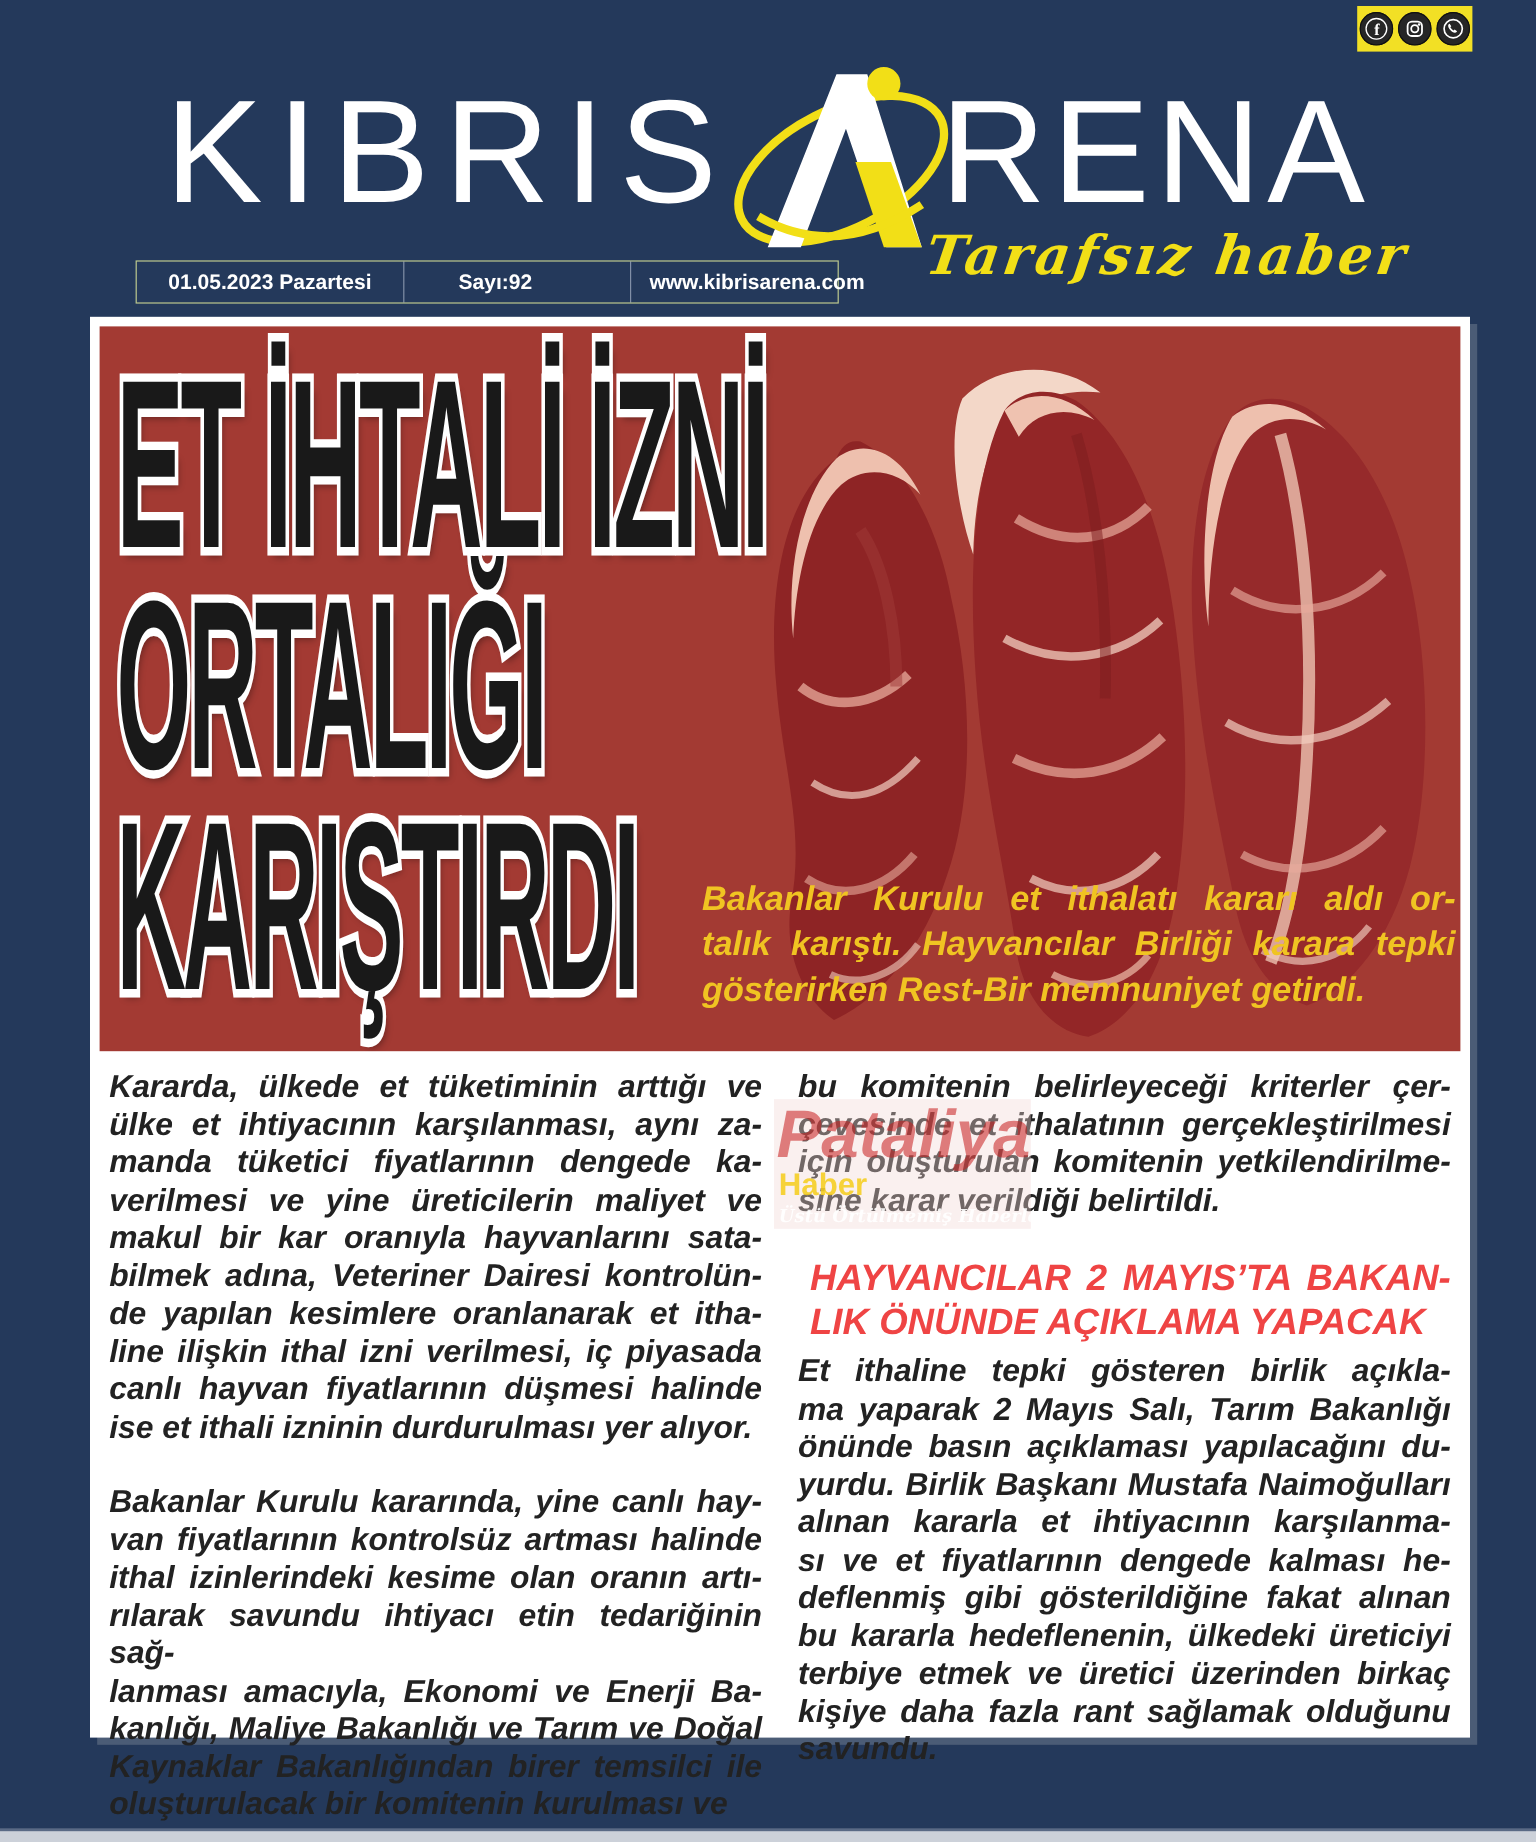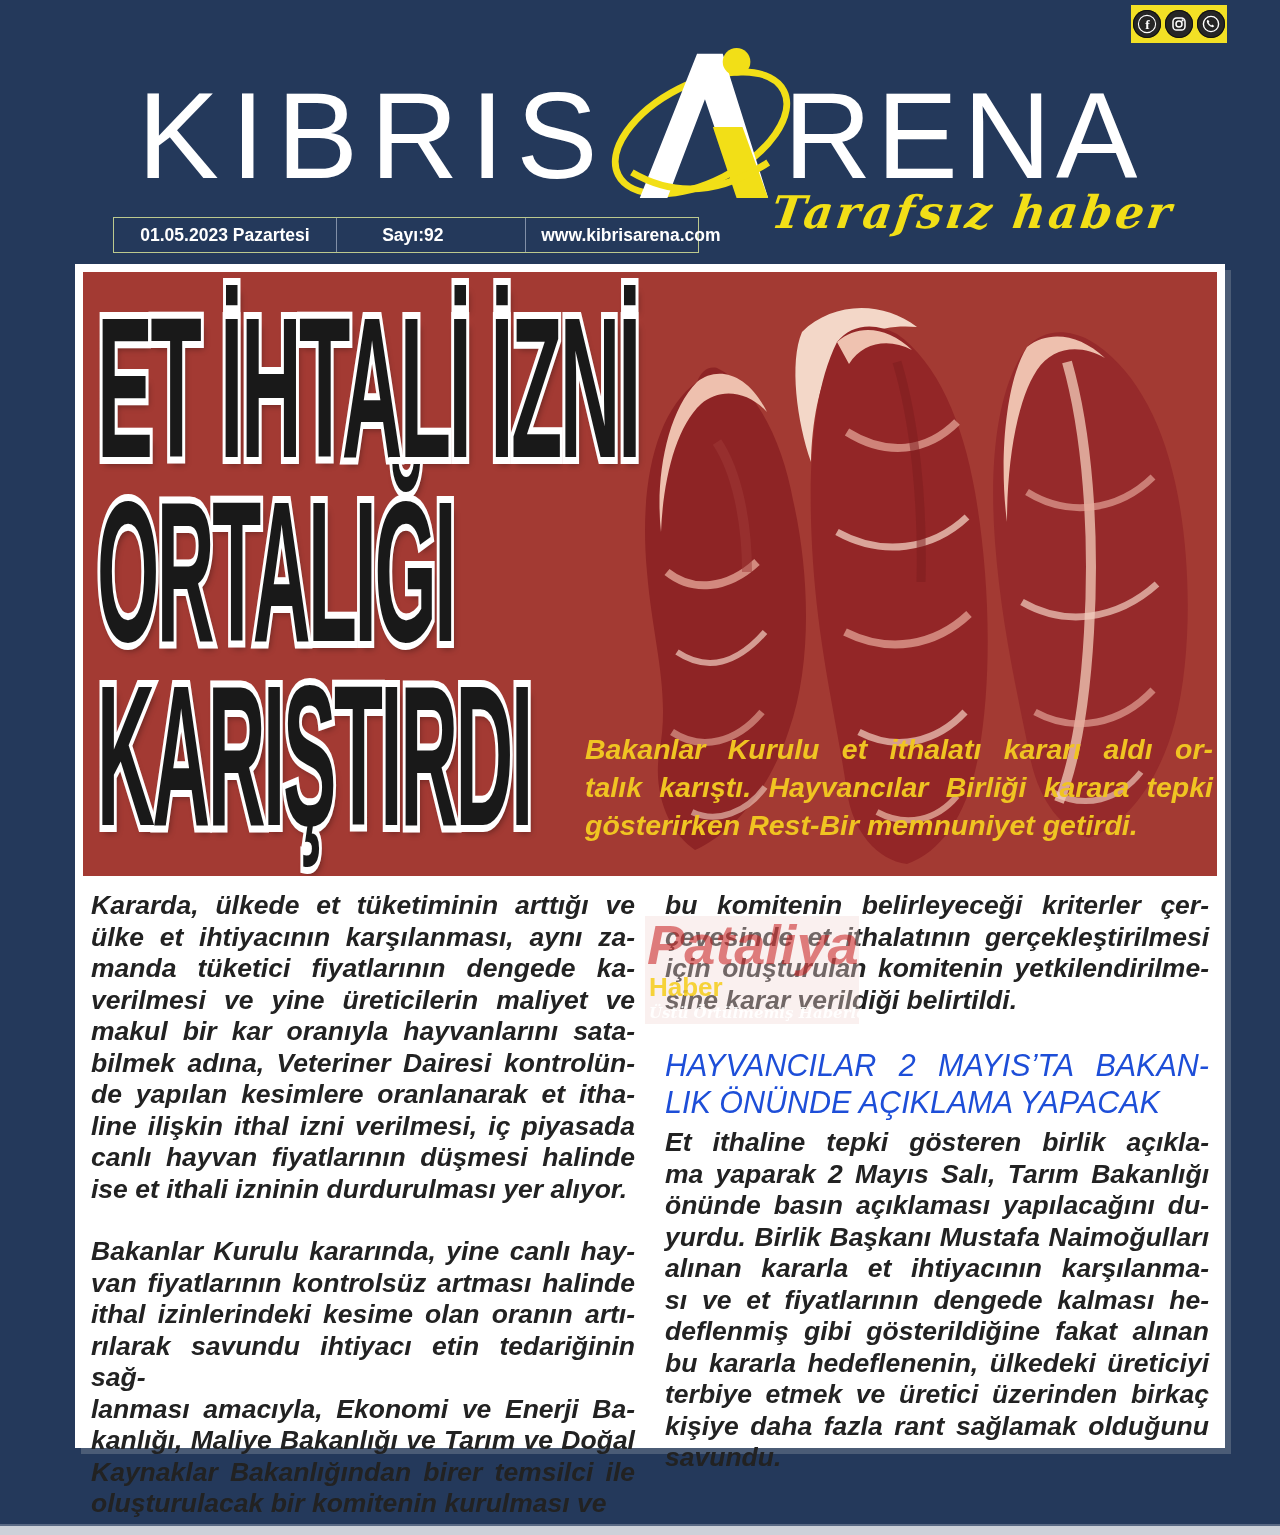--- a/index.html
+++ b/index.html
@@ -16,21 +16,21 @@
   .social-circle{
     width:28px; height:28px; border-radius:50%; background:#262626;
     display:flex; align-items:center; justify-content:center;
     box-shadow:0 0 0 1px #111 inset;
   }
   .social-circle svg{display:block;}
 
   
   .masthead{
     position:absolute; top:56px; left:0; right:0; height:150px;
-    display:flex; justify-content:center; align-items:flex-end;
+    display:flex; justify-content:center; align-items:flex-start;
     color:#fff; white-space:nowrap;
   }
   .brand-left{
     font-size:122px; font-weight:400; letter-spacing:12px; line-height:140px;
   }
   .brand-right{
     font-size:122px; font-weight:400; letter-spacing:5px; line-height:140px;
   }
   .brand-logo{ margin:-6px -16px 0 -8px; }
 
@@ -92,22 +92,22 @@
   .body-area{
     position:relative; display:flex; gap:30px; padding:14px 8px 0 8px;
     color:#222; font-style:italic; font-weight:600;
     font-size:26.5px; line-height:31.5px;justify-content:space-between;
   }
   .col{ width:548px; }
   .par{ margin:0 0 31px 0; }
   .just div{ text-align:justify; text-align-last:justify; }
   .just div:last-child{ text-align-last:left; }
   .subhead{
-    color:#1d4ed8; font-weight:400; font-size:30.5px; line-height:37px;
-    margin:2px 0 6px 0;
+    color:#ef4444; font-weight:700; font-size:30.5px; line-height:37px;
+    margin:2px 0 6px 10px;
   }
 
   
   .watermark{
     position:absolute; left:645px; top:916px; width:214px; height:108px;
     background:rgba(243,215,213,.38); overflow:hidden; pointer-events:none;
   }
   .wm-big{
     position:absolute; left:2px; top:-4px; width:210px;
     color:rgba(198,28,28,.55); font-size:56px; font-weight:700; font-style:italic;

